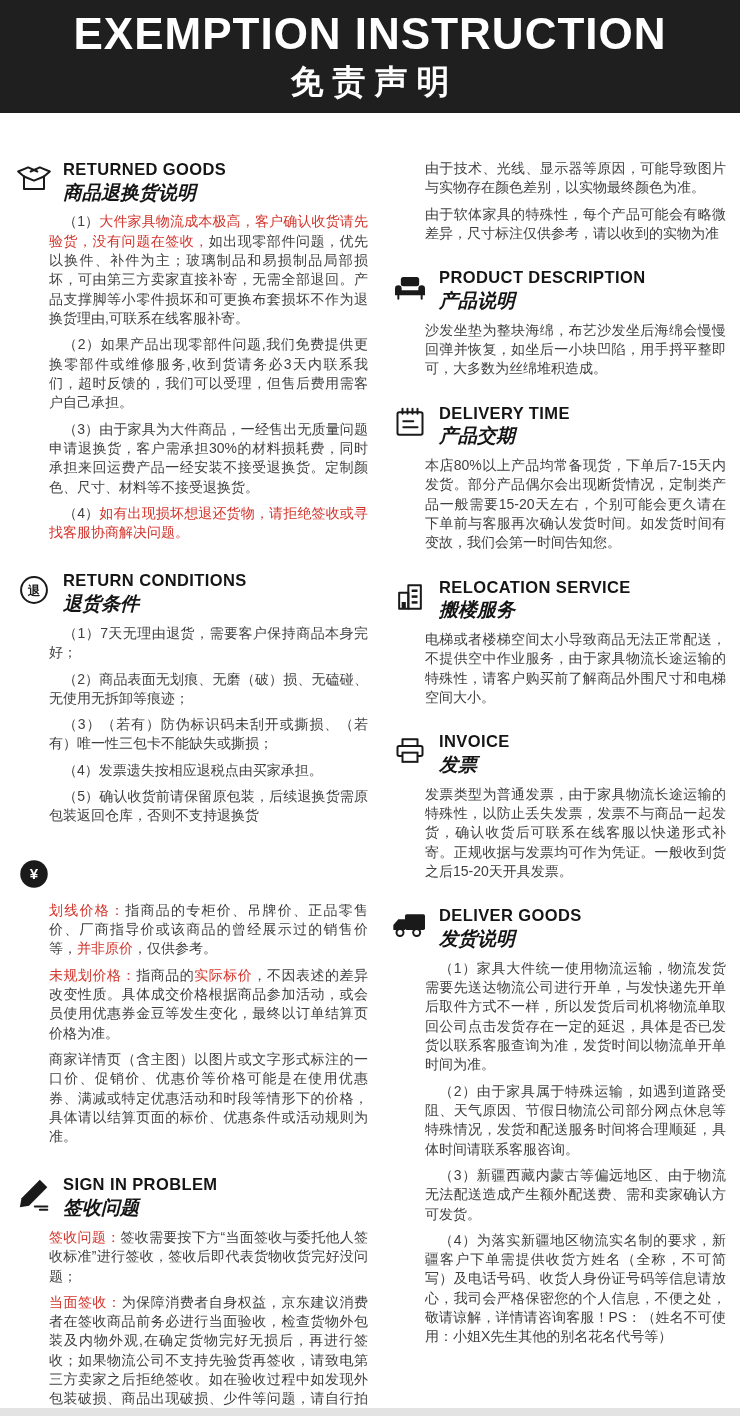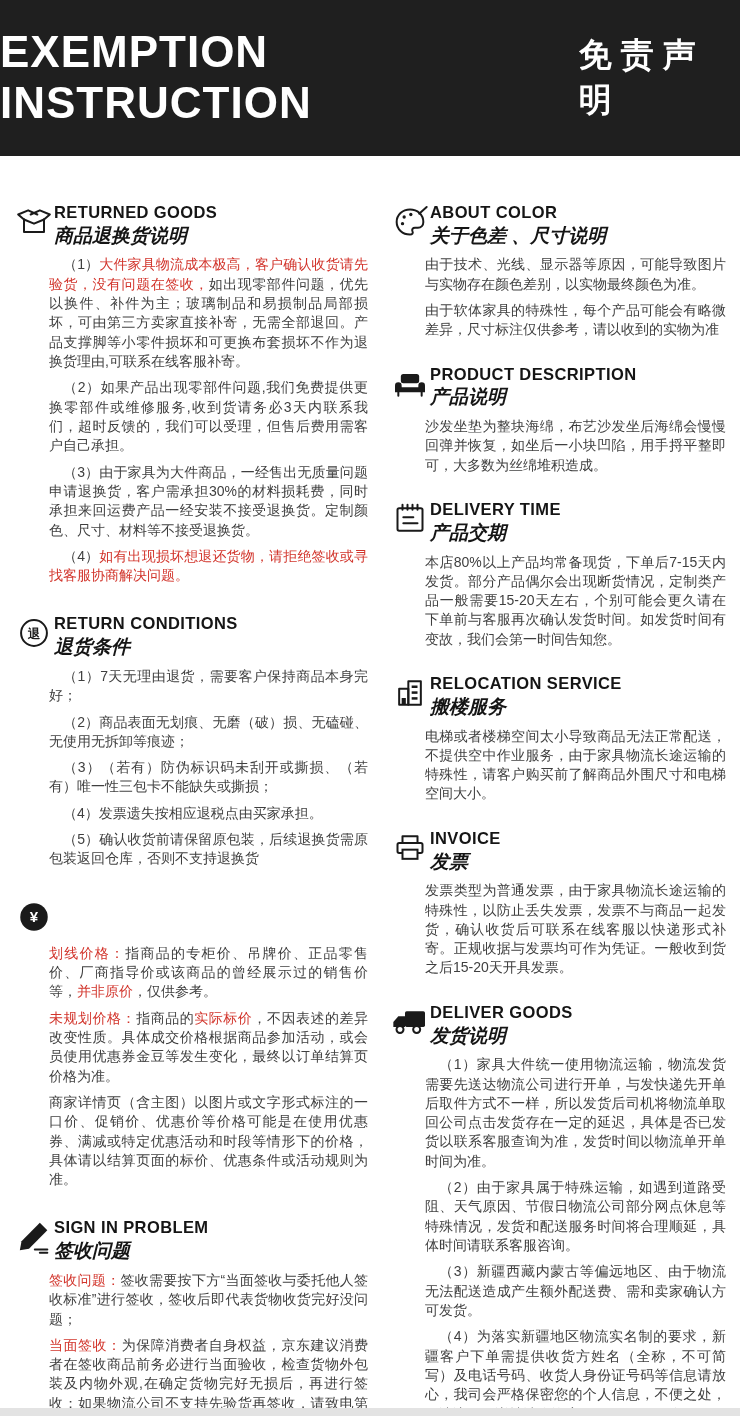--- a/index.html
+++ b/index.html
@@ -1,25 +1,25 @@
 <!DOCTYPE html>
 <html style="--accent: #d2342b; --banner-bg: #1f1f1f;"><head>
 <meta charset="utf-8">
 <style>
   html,body{margin:0;padding:0;background:#ffffff;}
   body{font-family:"Liberation Sans","DejaVu Sans",sans-serif;}
   .page{width:740px;height:1416px;margin:0 auto;background:#ffffff;position:relative;overflow:hidden;}
-  .banner{background:var(--banner-bg,#1f1f1f);height:156px;display:flex;flex-direction:row;align-items:center;justify-content:center;}
+  .banner{background:var(--banner-bg,#1f1f1f);height:113px;display:flex;flex-direction:column;align-items:center;justify-content:center;}
   .banner-en{color:#ffffff;font-size:44px;font-weight:700;letter-spacing:1px;line-height:1.15;}
   .banner-cn{color:#ffffff;font-size:33px;font-weight:700;letter-spacing:9px;padding-left:9px;line-height:1.35;}
   .content{display:grid;grid-template-columns:356px 1fr;column-gap:20px;padding:46px 12px 0 14px;box-sizing:border-box;}
   .column{min-width:0;}
   .section{margin-bottom:28px;}
   .col-right .section{margin-bottom:24px;}
-  .sec-head{display:flex;align-items:flex-start;margin-bottom:7px;}
+  .sec-head{display:flex;align-items:flex-start;gap:9px;margin-bottom:7px;}
   .sec-icon{width:40px;height:40px;flex:0 0 40px;display:flex;align-items:center;justify-content:center;}
   .sec-icon svg{width:40px;height:40px;display:block;}
   .sec-titles{display:flex;flex-direction:column;padding-top:1px;}
   .sec-en{font-size:16.5px;font-weight:700;color:#151515;letter-spacing:.4px;line-height:1.2;}
   .sec-cn{font-size:19px;font-weight:700;color:#151515;line-height:1.35;font-style:italic;}
   .sec-body{margin-left:31px;margin-right:2px;}
   .para{font-size:14px;line-height:1.38;color:#3f3f3f;text-align:justify;margin:0 0 7px 4px;}
   .para.indent{text-indent:1em;}
   .red{color:var(--accent,#d2342b);}
   .footer-bar{position:absolute;left:0;right:0;bottom:0;height:8px;background:#e3e3e3;}
@@ -107,35 +107,20 @@
             </div>
           </div>
           <div class="sec-body">
             <p class="para"><span class="red">签收问题：</span><span>签收需要按下方“当面签收与委托他人签收标准”进行签收，签收后即代表货物收货完好没问题；</span></p>
             <p class="para"><span class="red">当面签收：</span><span>为保障消费者自身权益，京东建议消费者在签收商品前务必进行当面验收，检查货物外包装及内物外观,在确定货物完好无损后，再进行签收；如果物流公司不支持先验货再签收，请致电第三方卖家之后拒绝签收。如在验收过程中如发现外包装破损、商品出现破损、少件等问题，请自行拍照并让配送人员签字，保留相关证据，联系第三方卖家进行核实处理；如消费者未进行验收即做签收,将默认为消费者已经对商品进行了当面验收，商品后期出现问题建议消费者联系第三方卖家做售后处理；</span></p>
           </div>
         </section>
       </div>
     <div class="column col-right">
         <section class="section">
-          <div class="sec-head">
-            <span class="sec-icon">
-              <svg viewBox="0 0 48 48">
-                <path fill="none" stroke="#1a1a1a" stroke-width="2.4" stroke-linecap="round" stroke-linejoin="round" d="M24 9 c-9 0 -16 6.5 -16 15 s7 15 16 15 c2.8 0 4 -1.8 3 -3.8 c-1.2 -2.4 0.3 -4.2 3 -4.2 h3.5 c4 0 6.5 -3 6.5 -7 C40 15 33 9 24 9 z"></path>
-                <circle cx="17" cy="18" r="2" fill="#1a1a1a"></circle>
-                <circle cx="25" cy="15" r="2" fill="#1a1a1a"></circle>
-                <circle cx="15" cy="26" r="2" fill="#1a1a1a"></circle>
-                <path fill="none" stroke="#1a1a1a" stroke-width="2.4" stroke-linecap="round" stroke-linejoin="round" d="M35 14 l9 -8"></path>
-              </svg>
-            </span>
-            <div class="sec-titles">
-              <div class="sec-en">ABOUT COLOR</div>
-              <div class="sec-cn">关于色差 、尺寸说明</div>
-            </div>
-          </div>
           <div class="sec-body">
             <p class="para"><span>由于技术、光线、显示器等原因，可能导致图片与实物存在颜色差别，以实物最终颜色为准。</span></p>
             <p class="para"><span>由于软体家具的特殊性，每个产品可能会有略微差异，尺寸标注仅供参考，请以收到的实物为准</span></p>
           </div>
         </section>
         <section class="section">
           <div class="sec-head">
             <span class="sec-icon">
               <svg viewBox="0 0 48 48">
                 <rect x="13" y="12" width="22" height="11" rx="3" fill="#1a1a1a"></rect>

